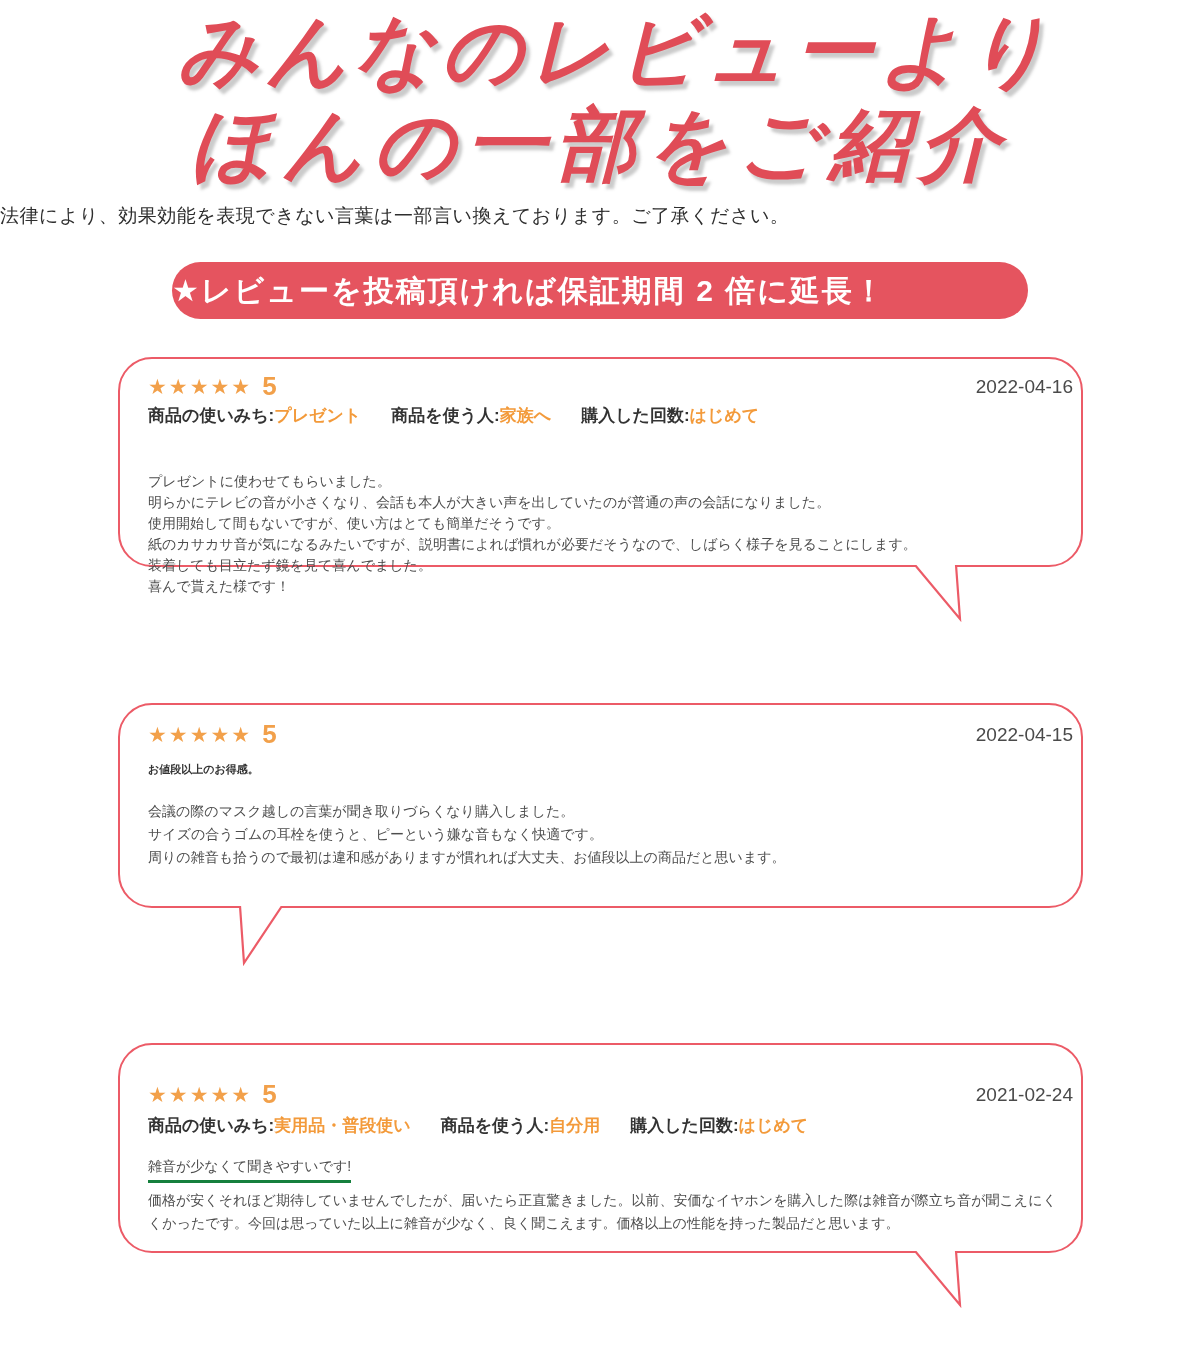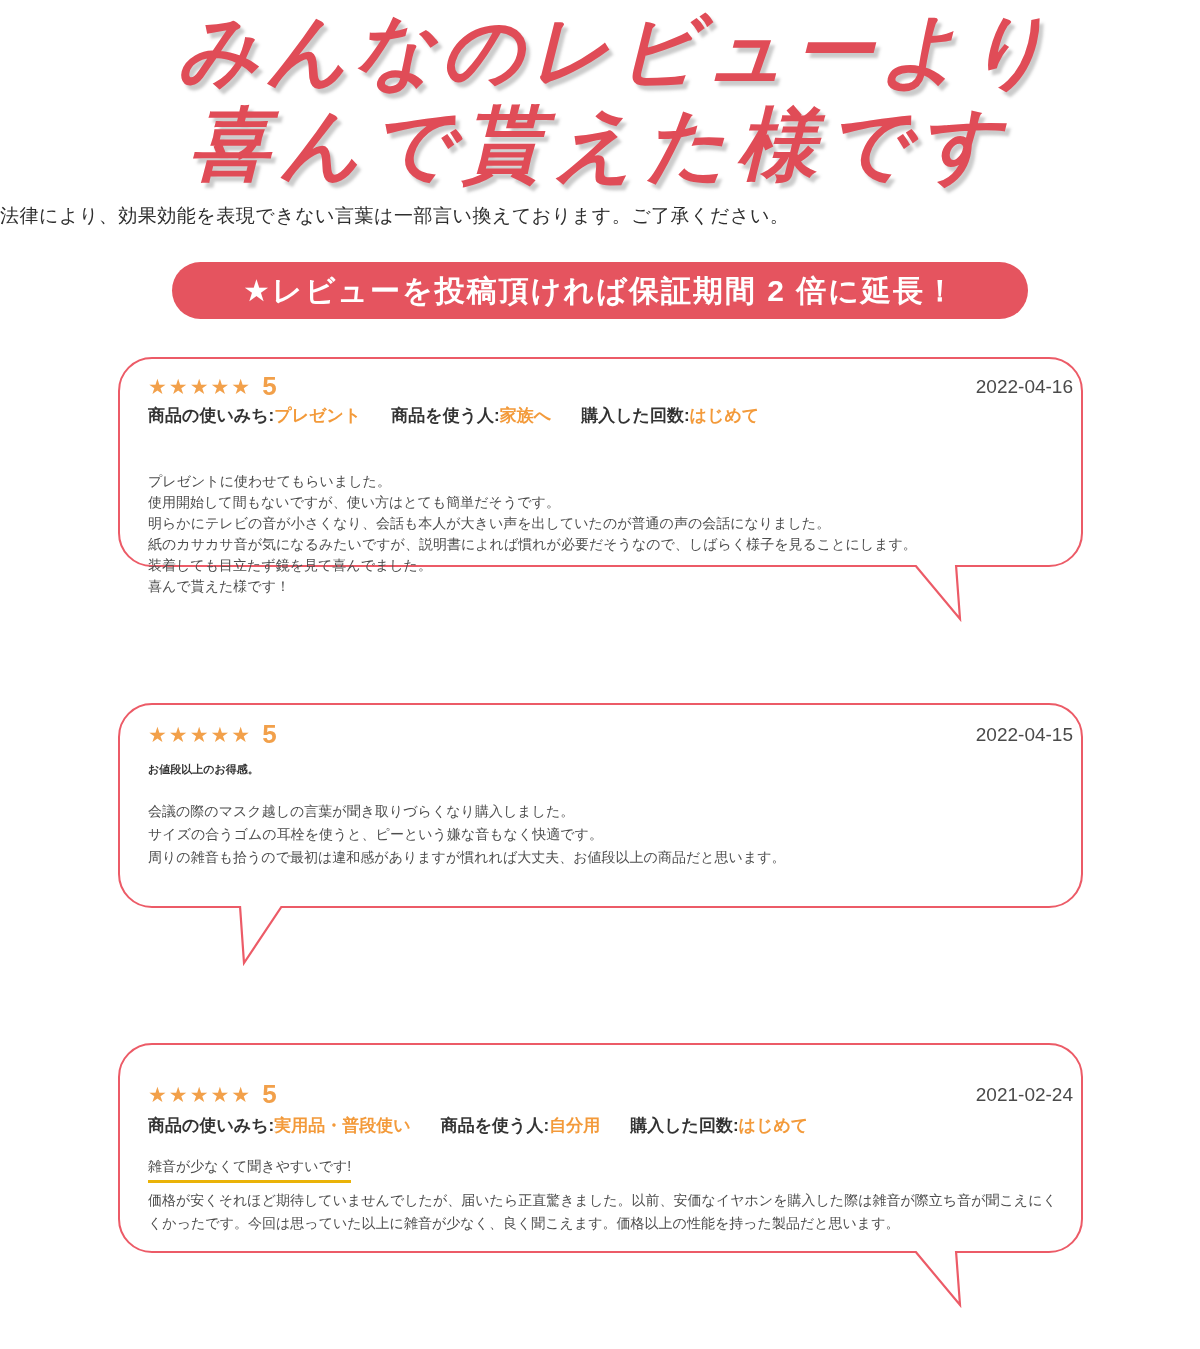--- a/index.html
+++ b/index.html
@@ -10,21 +10,21 @@
   .hero{position:absolute;top:2px;left:0;width:100%;text-align:center;
         font-family:"DejaVu Serif","Liberation Serif",serif;
         font-style:italic;font-weight:bold;color:#e04c57;
         text-shadow:4px 5px 3px rgba(140,140,140,0.45), -1px -1px 0 #fff;}
   .hero .l1{font-size:80px;line-height:96px;letter-spacing:6px;padding-left:33px;}
   .hero .l2{font-size:80px;line-height:92px;letter-spacing:10px;}
   .disclaimer{position:absolute;top:203px;left:0;width:100%;
         font-size:19px;letter-spacing:0.5px;color:#2e2e2e;}
   .promo{position:absolute;top:262px;left:172px;width:856px;height:57px;
         background:#e5545f;border-radius:29px;color:#fff;font-weight:bold;
-        font-size:30px;letter-spacing:2px;text-align:center;line-height:57px;}
+        font-size:30px;letter-spacing:2px;text-align:left;line-height:57px;}
 
   
   .bubble{position:absolute;left:118px;width:965px;background:#fff;
         border:2px solid #ec5b67;border-radius:34px;box-sizing:border-box;}
   .b1{top:357px;height:210px;}
   .b2{top:703px;height:205px;}
   .b3{top:1043px;height:210px;}
   .tail{position:absolute;pointer-events:none;}
 
   .stars-row{position:absolute;left:28px;display:flex;align-items:center;}
@@ -33,49 +33,49 @@
   .date{position:absolute;right:8px;font-size:19px;color:#4a4a4a;}
 
   .meta-row{position:absolute;left:28px;display:flex;gap:30px;font-size:17px;}
   .meta-label{color:#333;font-weight:bold;}
   .meta-value{color:#f39a3a;font-weight:bold;}
 
   .review-title{position:absolute;left:28px;font-size:11px;font-weight:bold;color:#333;}
   .body-text{position:absolute;left:28px;right:24px;font-size:14px;color:#4d4d4d;}
   .lh21{line-height:21px;}
   .lh23{line-height:23px;}
-  .hl{color:#4d4d4d;border-bottom:3px solid #eab308;padding-bottom:2px;display:inline-block;margin-bottom:6px;}
+  .hl{color:#4d4d4d;border-bottom:3px solid #15803d;padding-bottom:2px;display:inline-block;margin-bottom:6px;}
 </style>
 </head>
 <body>
 
 <div class="page">
 
   <div class="hero">
     <div class="l1">みんなのレビューより</div>
-    <div class="l2">喜んで貰えた様です</div>
+    <div class="l2">ほんの一部をご紹介</div>
   </div>
   <div class="disclaimer">法律により、効果効能を表現できない言葉は一部言い換えております。ご了承ください。</div>
   <div class="promo">★レビューを投稿頂ければ保証期間 2 倍に延長！</div>
 
   <div class="bubble b1">
     <div class="stars-row" style="top:14px;">
       <span class="stars">★★★★★</span>
       <span class="score">5</span>
     </div>
     <div class="date" style="top:17px;">2022-04-16</div>
     <div class="meta-row" style="top:45px;">
       <span><span class="meta-label">商品の使いみち:</span><span class="meta-value">プレゼント</span></span>
       <span><span class="meta-label">商品を使う人:</span><span class="meta-value">家族へ</span></span>
       <span><span class="meta-label">購入した回数:</span><span class="meta-value">はじめて</span></span>
     </div>
     <div class="body-text lh21" style="top:76px;margin-top:36px;">
       <div>プレゼントに使わせてもらいました。</div>
+      <div>明らかにテレビの音が小さくなり、会話も本人が大きい声を出していたのが普通の声の会話になりました。</div>
       <div>使用開始して間もないですが、使い方はとても簡単だそうです。</div>
-      <div>明らかにテレビの音が小さくなり、会話も本人が大きい声を出していたのが普通の声の会話になりました。</div>
       <div>紙のカサカサ音が気になるみたいですが、説明書によれば慣れが必要だそうなので、しばらく様子を見ることにします。</div>
       <div>装着しても目立たず鏡を見て喜んでました。</div>
       <div>喜んで貰えた様です！</div>
     </div>
   </div>
   <svg class="tail" style="left:913px;top:565px;" width="52" height="58">
     <path d="M2 0 L47 54 L43 0" fill="#ffffff" stroke="#ec5b67" stroke-width="2.2"></path>
   </svg>
 
   <div class="bubble b2">

